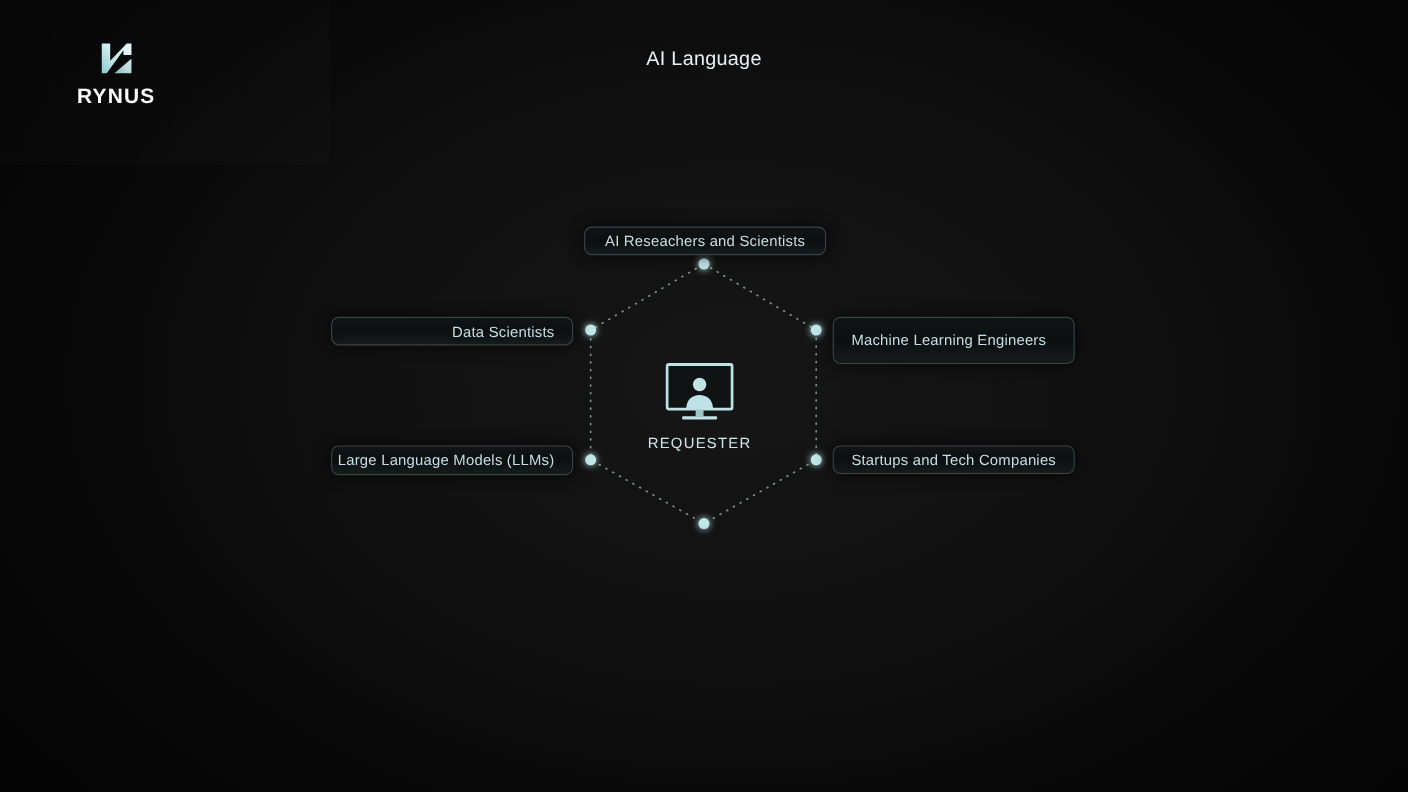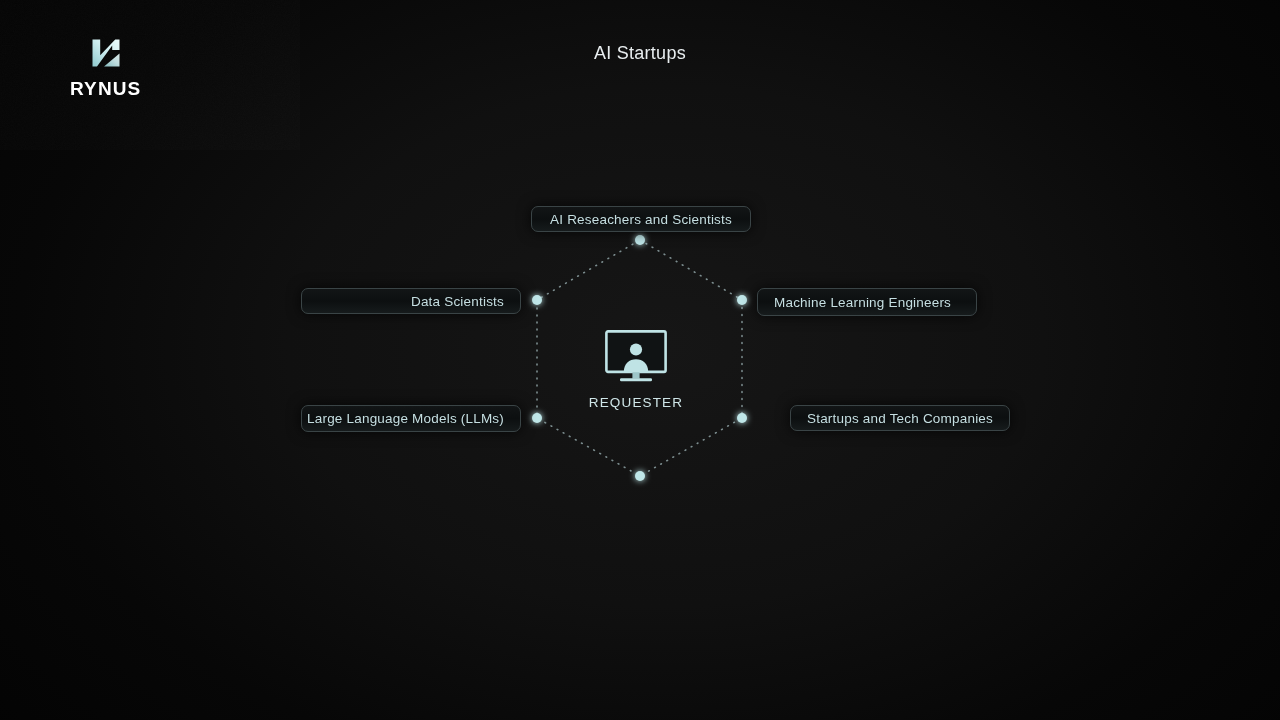--- a/index.html
+++ b/index.html
@@ -137,22 +137,22 @@
   }
   .chip.center {
     justify-content: center;
     text-align: left;
     padding: 0 14px;
   }
 
   #chip-top      { left: 531px; top: 206px; width: 220px; height: 26px; }
   #chip-left-up  { left: 301px; top: 288px; width: 220px; height: 26px; }
   #chip-left-dn  { left: 301px; top: 405px; width: 220px; height: 27px; text-align: right; }
-  #chip-right-up { left: 757px; top: 288px; width: 220px; height: 28px; }
-  #chip-right-dn { left: 757px; top: 405px; width: 220px; height: 26px; margin-left: 33px; }
+  #chip-right-up { left: 757px; top: 288px; width: 220px; height: 43px; }
+  #chip-right-dn { left: 757px; top: 405px; width: 220px; height: 26px; }
   #chip-bottom   { left: 531px; top: 487px; width: 220px; height: 45px; }
   #chip-bottom .chip-text { width: 100%; }
 </style>
 </head>
 <body>
 
 <div id="stage">
 
   <svg id="noise" xmlns="http://www.w3.org/2000/svg">
     <defs>
@@ -177,21 +177,21 @@
             <stop offset="55%" stop-color="#cfeef0"></stop>
             <stop offset="100%" stop-color="#eafbfb"></stop>
           </linearGradient>
         </defs>
         <path d="M1.5 28.5 L1.5 1.5 L9.2 1.5 L9.2 17.2 L24.2 1.5 L28.5 1.5 L28.5 12.0 L21.2 12.0 L21.2 7.6 L6.0 28.5 Z" fill="url(#lgrad)"></path>
         <path d="M13.0 28.5 L28.5 15.5 L28.5 28.5 Z" fill="url(#lgrad)" opacity=".92"></path>
       </svg>
       <span class="wordmark">RYNUS</span>
     </div>
 
-    <div id="page-title">AI Startups</div>
+    <div id="page-title">AI Language</div>
   </div>
 
   <div id="diagram">
 
     <svg id="hex-svg" viewBox="0 0 1280 720" xmlns="http://www.w3.org/2000/svg">
       <defs>
         <filter id="dotglow" x="-300%" y="-300%" width="700%" height="700%">
           <feGaussianBlur stdDeviation="3.4" result="b"></feGaussianBlur>
           <feMerge>
             <feMergeNode in="b"></feMergeNode>

